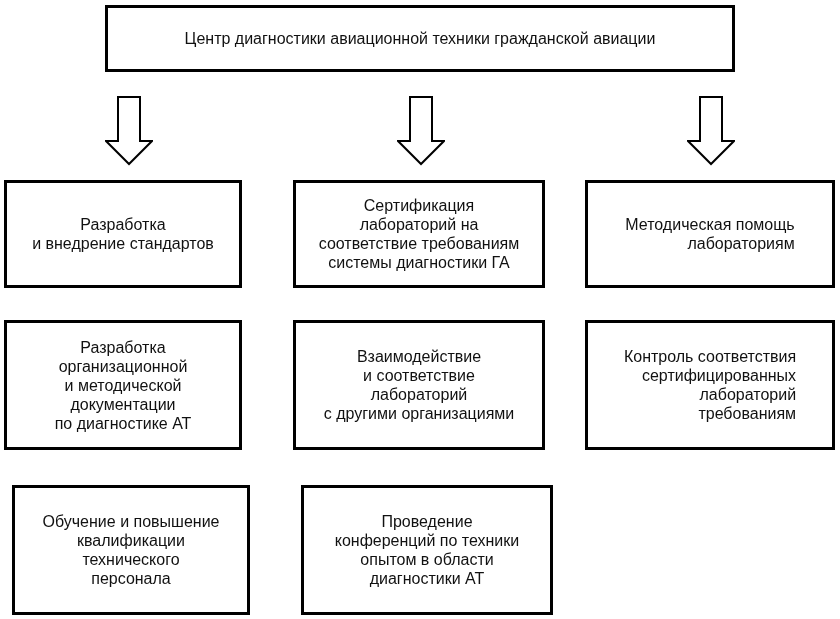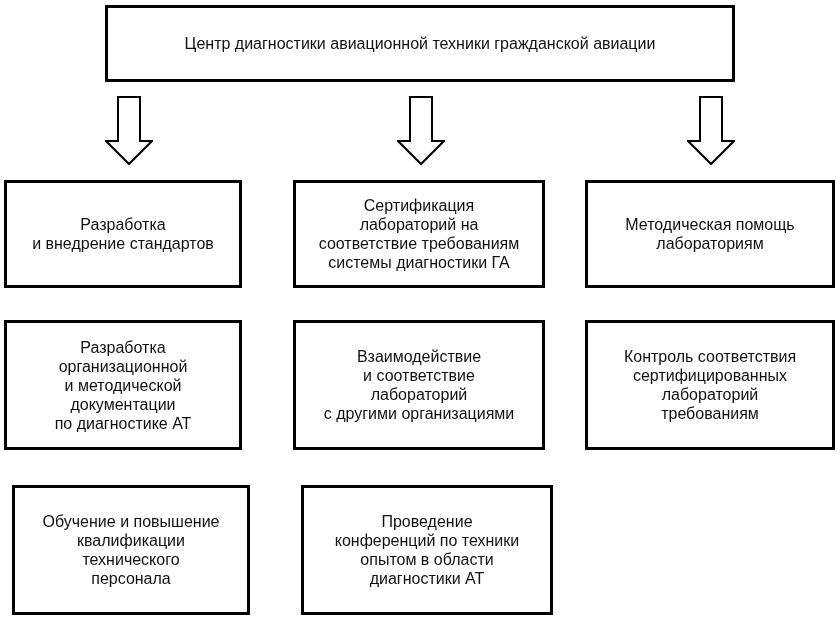--- a/index.html
+++ b/index.html
@@ -23,36 +23,36 @@
     display: flex;
     align-items: center;
     justify-content: center;
     text-align: center;
     font-size: 16px;
     line-height: 19px;
     white-space: pre-line;
     padding: 4px 8px;
   }
   .root-box {
-    left: 105px; top: 5px; width: 630px; height: 77px;
+    left: 105px; top: 5px; width: 630px; height: 67px;
     line-height: 20px;
   }
   .arrow {
     position: absolute;
     top: 96px;
     width: 48px;
     height: 70px;
   }
   .arrow-1 { left: 105px; }
   .arrow-2 { left: 397px; }
   .arrow-3 { left: 687px; }
 
   .col1 { left: 4px;   width: 238px; }
   .col2 { left: 293px; width: 252px; }
-  .col3 { left: 585px; width: 250px; }
+  .col3 { left: 585px; width: 250px; text-align: right; }
   .row1 { top: 180px; height: 108px; }
   .row2 { top: 320px; height: 130px; }
   .row3 { top: 485px; height: 130px; margin-left: 8px; }
 </style>
 </head>
 <body>
 
 <div class="canvas">
 
   <div class="box root-box">Центр диагностики авиационной техники гражданской авиации</div>

